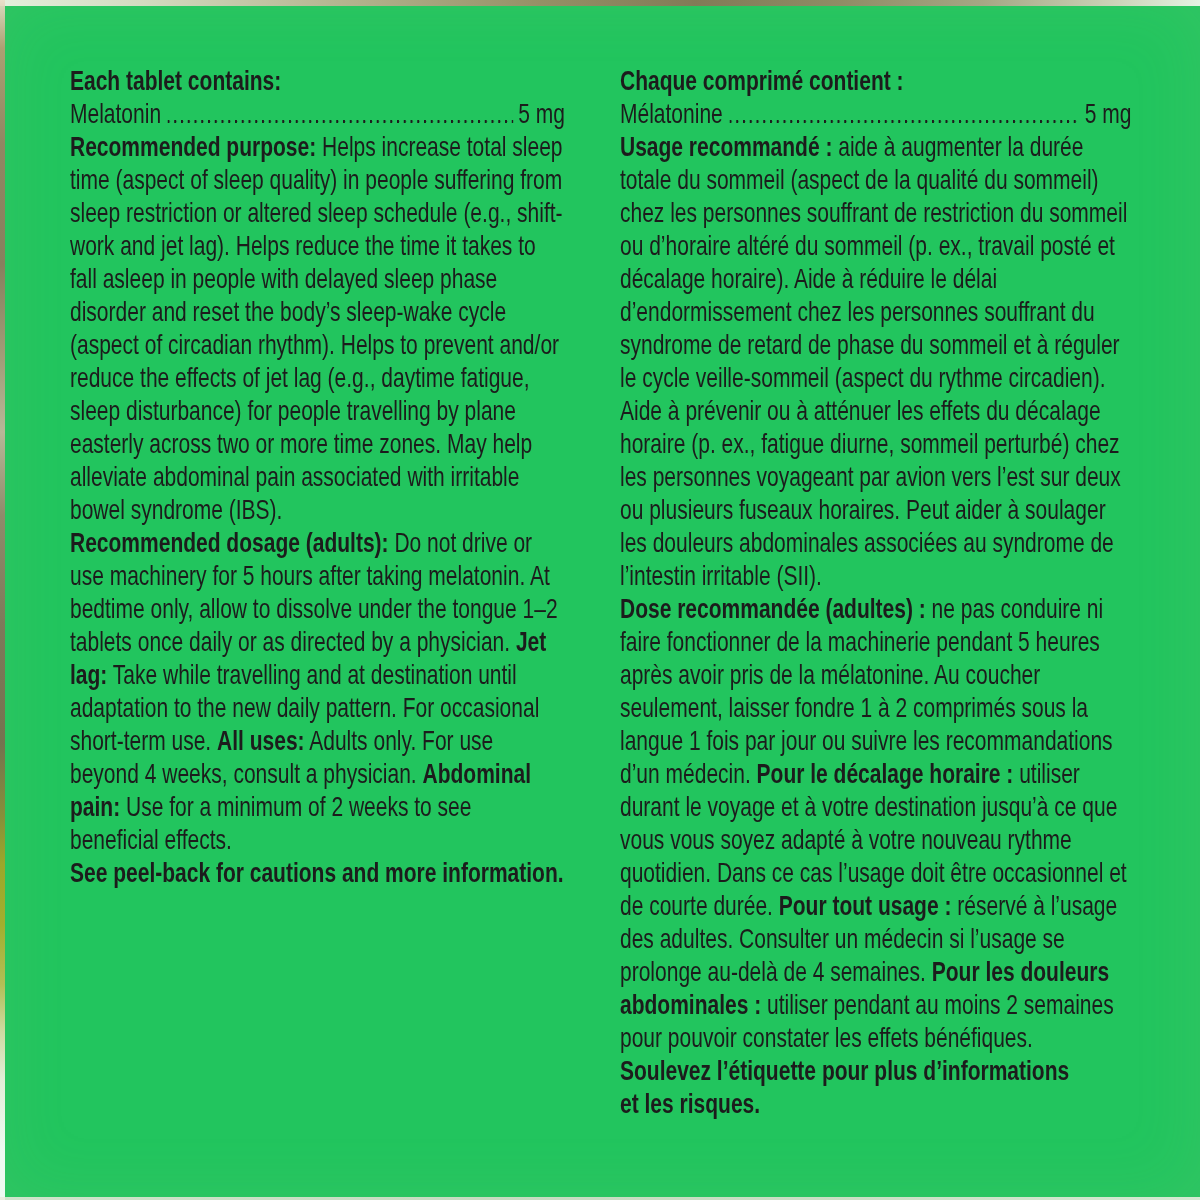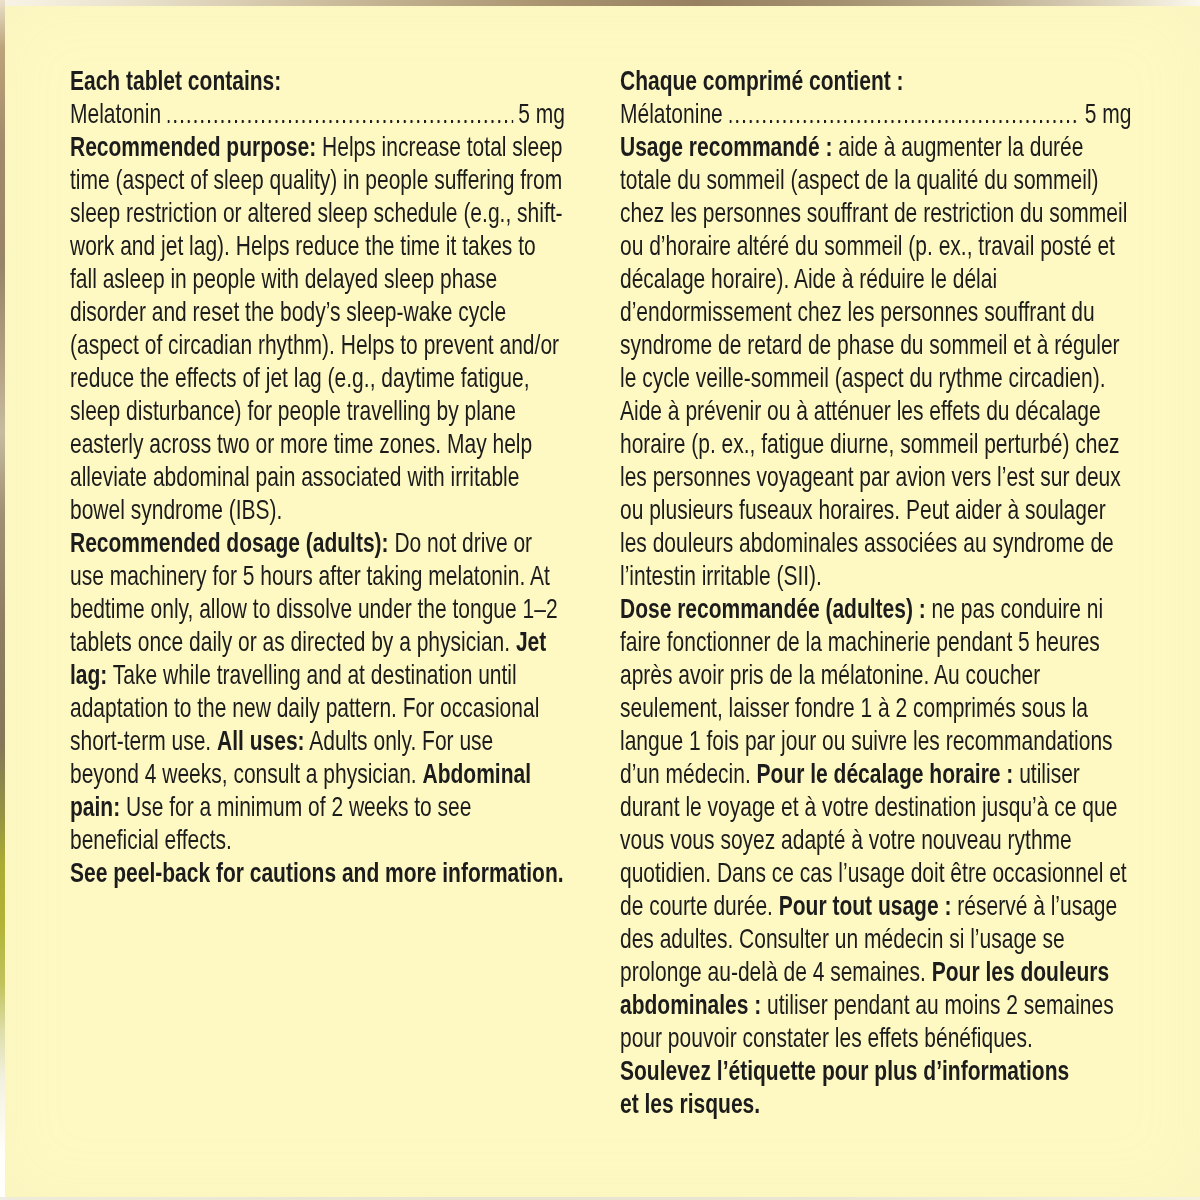--- a/index.html
+++ b/index.html
@@ -1,19 +1,19 @@
 <!DOCTYPE html>
 <html><head>
 <meta charset="utf-8">
 <style>
   html,body{margin:0;padding:0;background:#ffffff;}
   .sheet{
     position:relative;
     width:1200px;height:1200px;
-    background:#fef9c3;
+    background:#22c55e;
     overflow:hidden;
     font-family:"Liberation Sans","DejaVu Sans",sans-serif;
     color:#1c1c1c;
     box-shadow:inset 0 0 70px rgba(208,192,158,0.10);
   }
   .edge-top{
     position:absolute;top:0;left:0;right:0;height:6px;
     background:linear-gradient(to right,
       #f8f4ea 0%,#e6ddcb 12%,#c4b496 28%,#a18a67 45%,
       #8b7356 58%,#9a8666 70%,#b3a489 82%,#ded5c2 93%,#faf8f2 100%);

